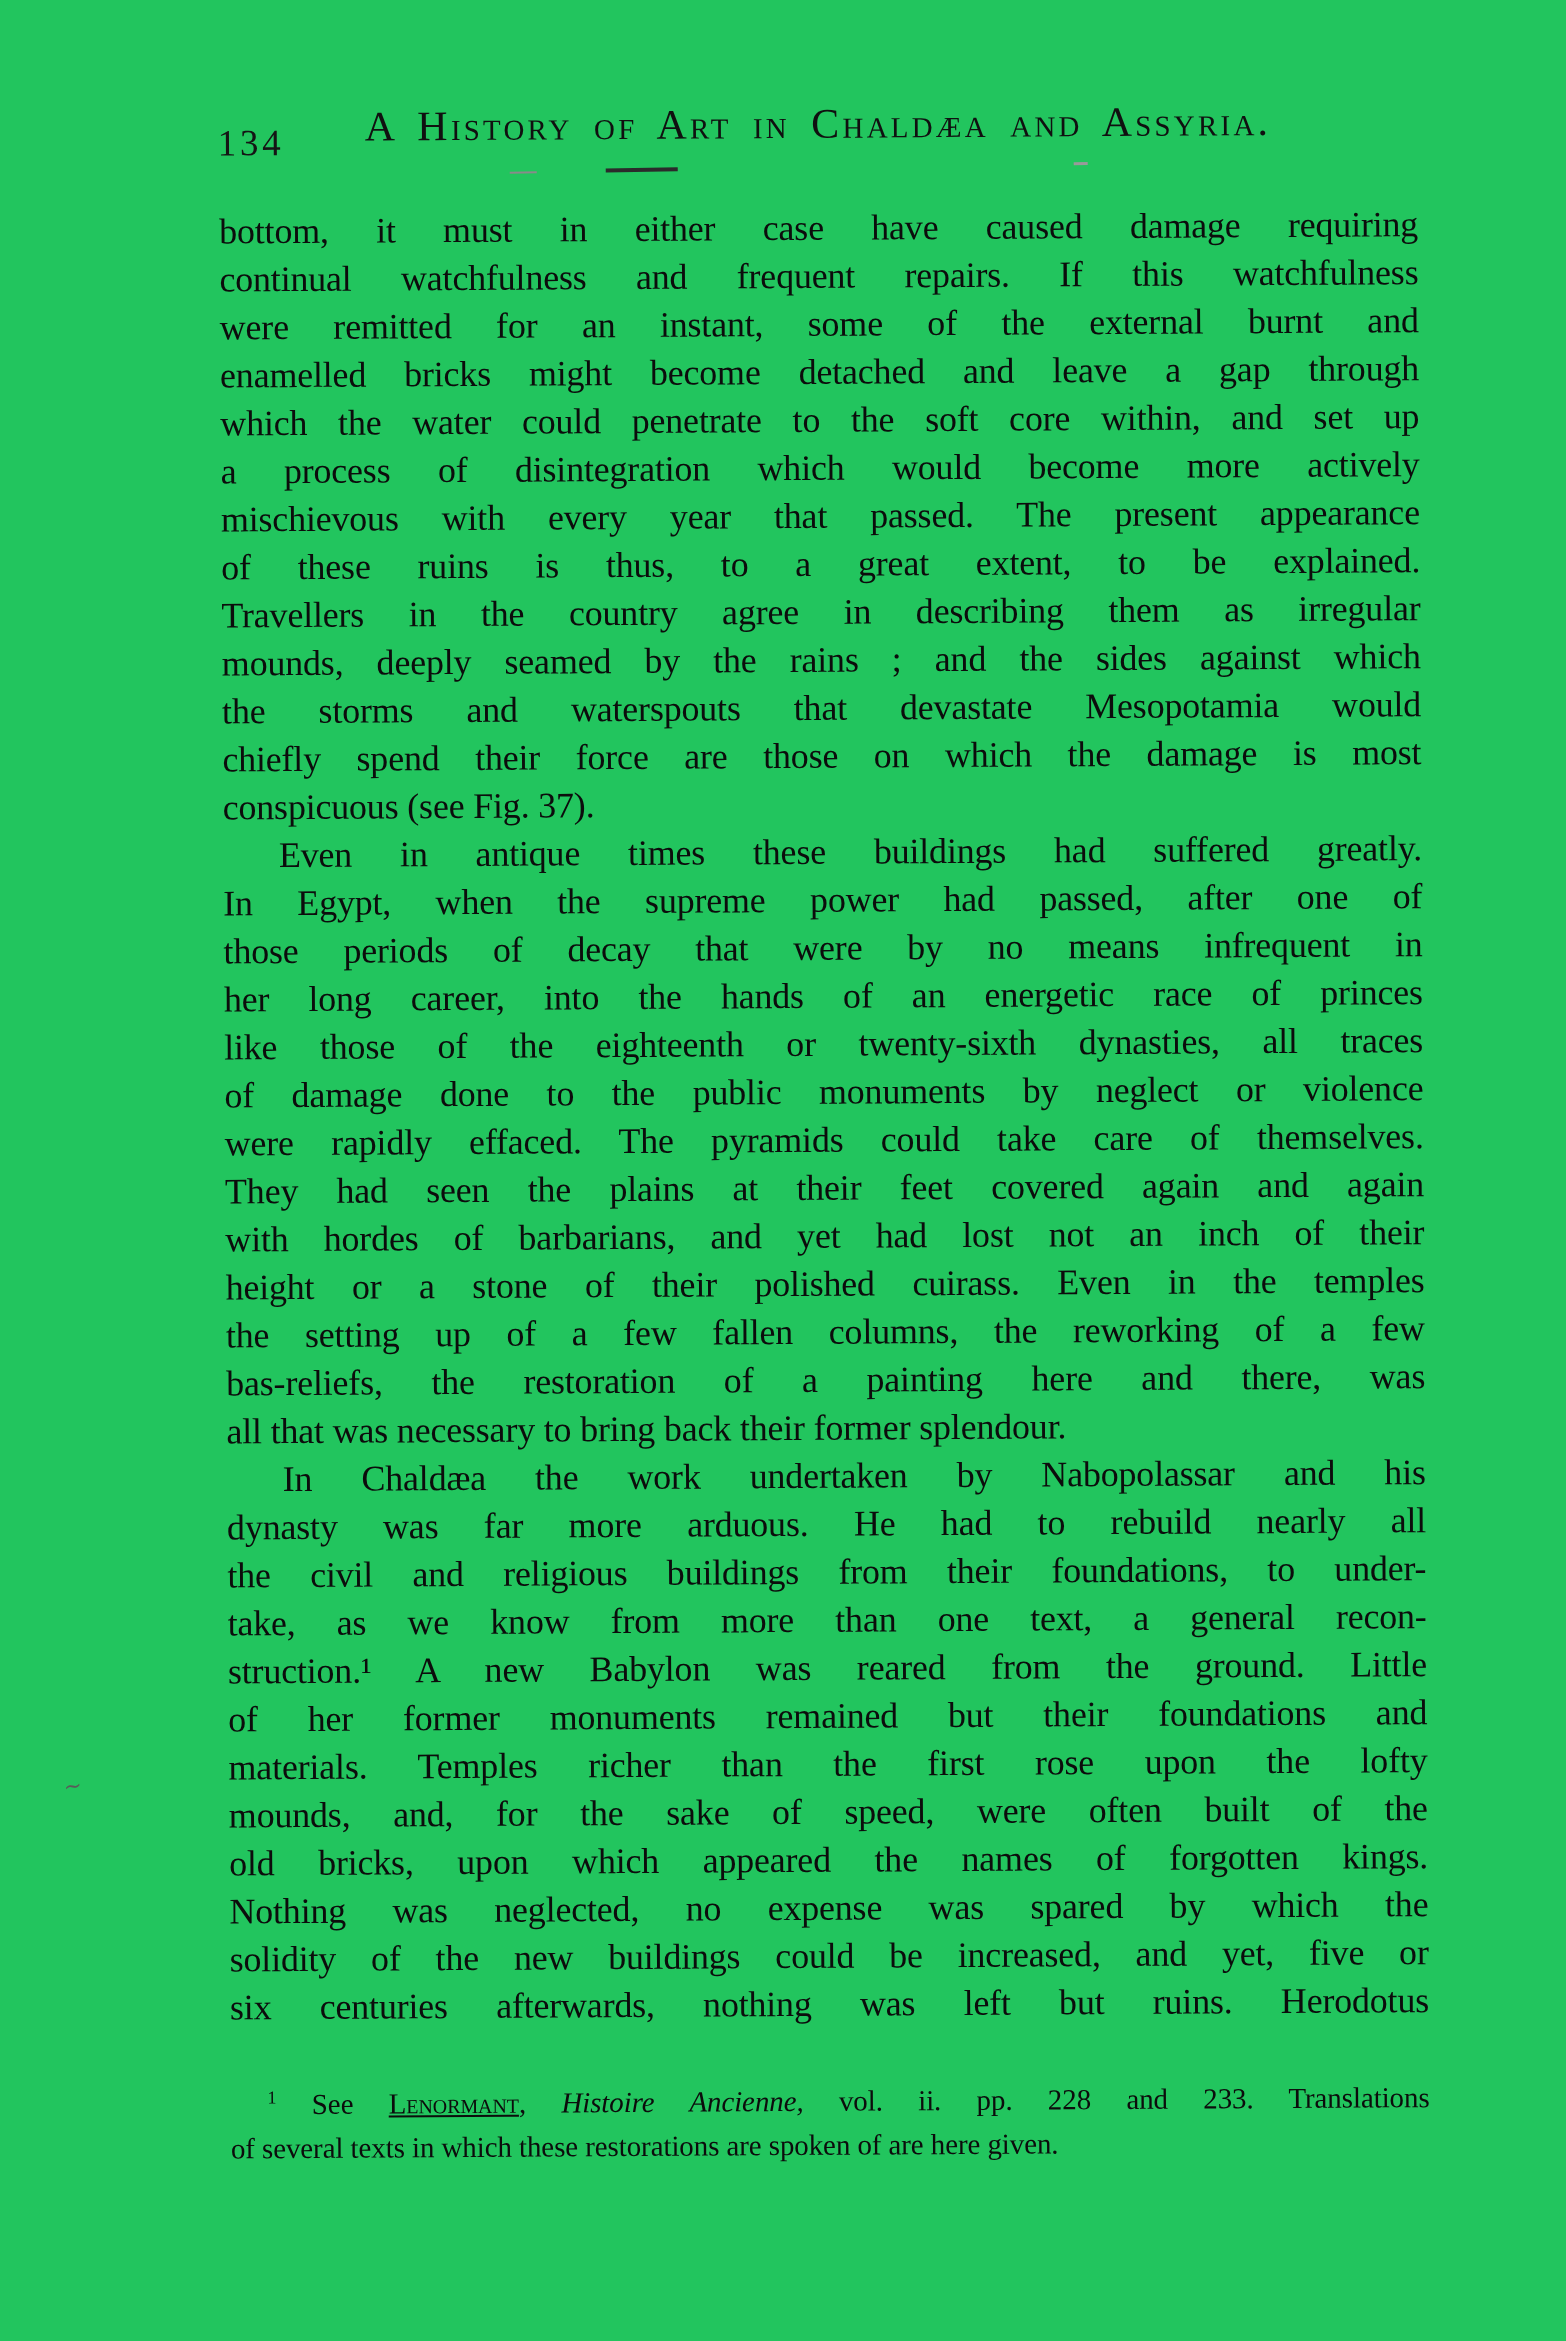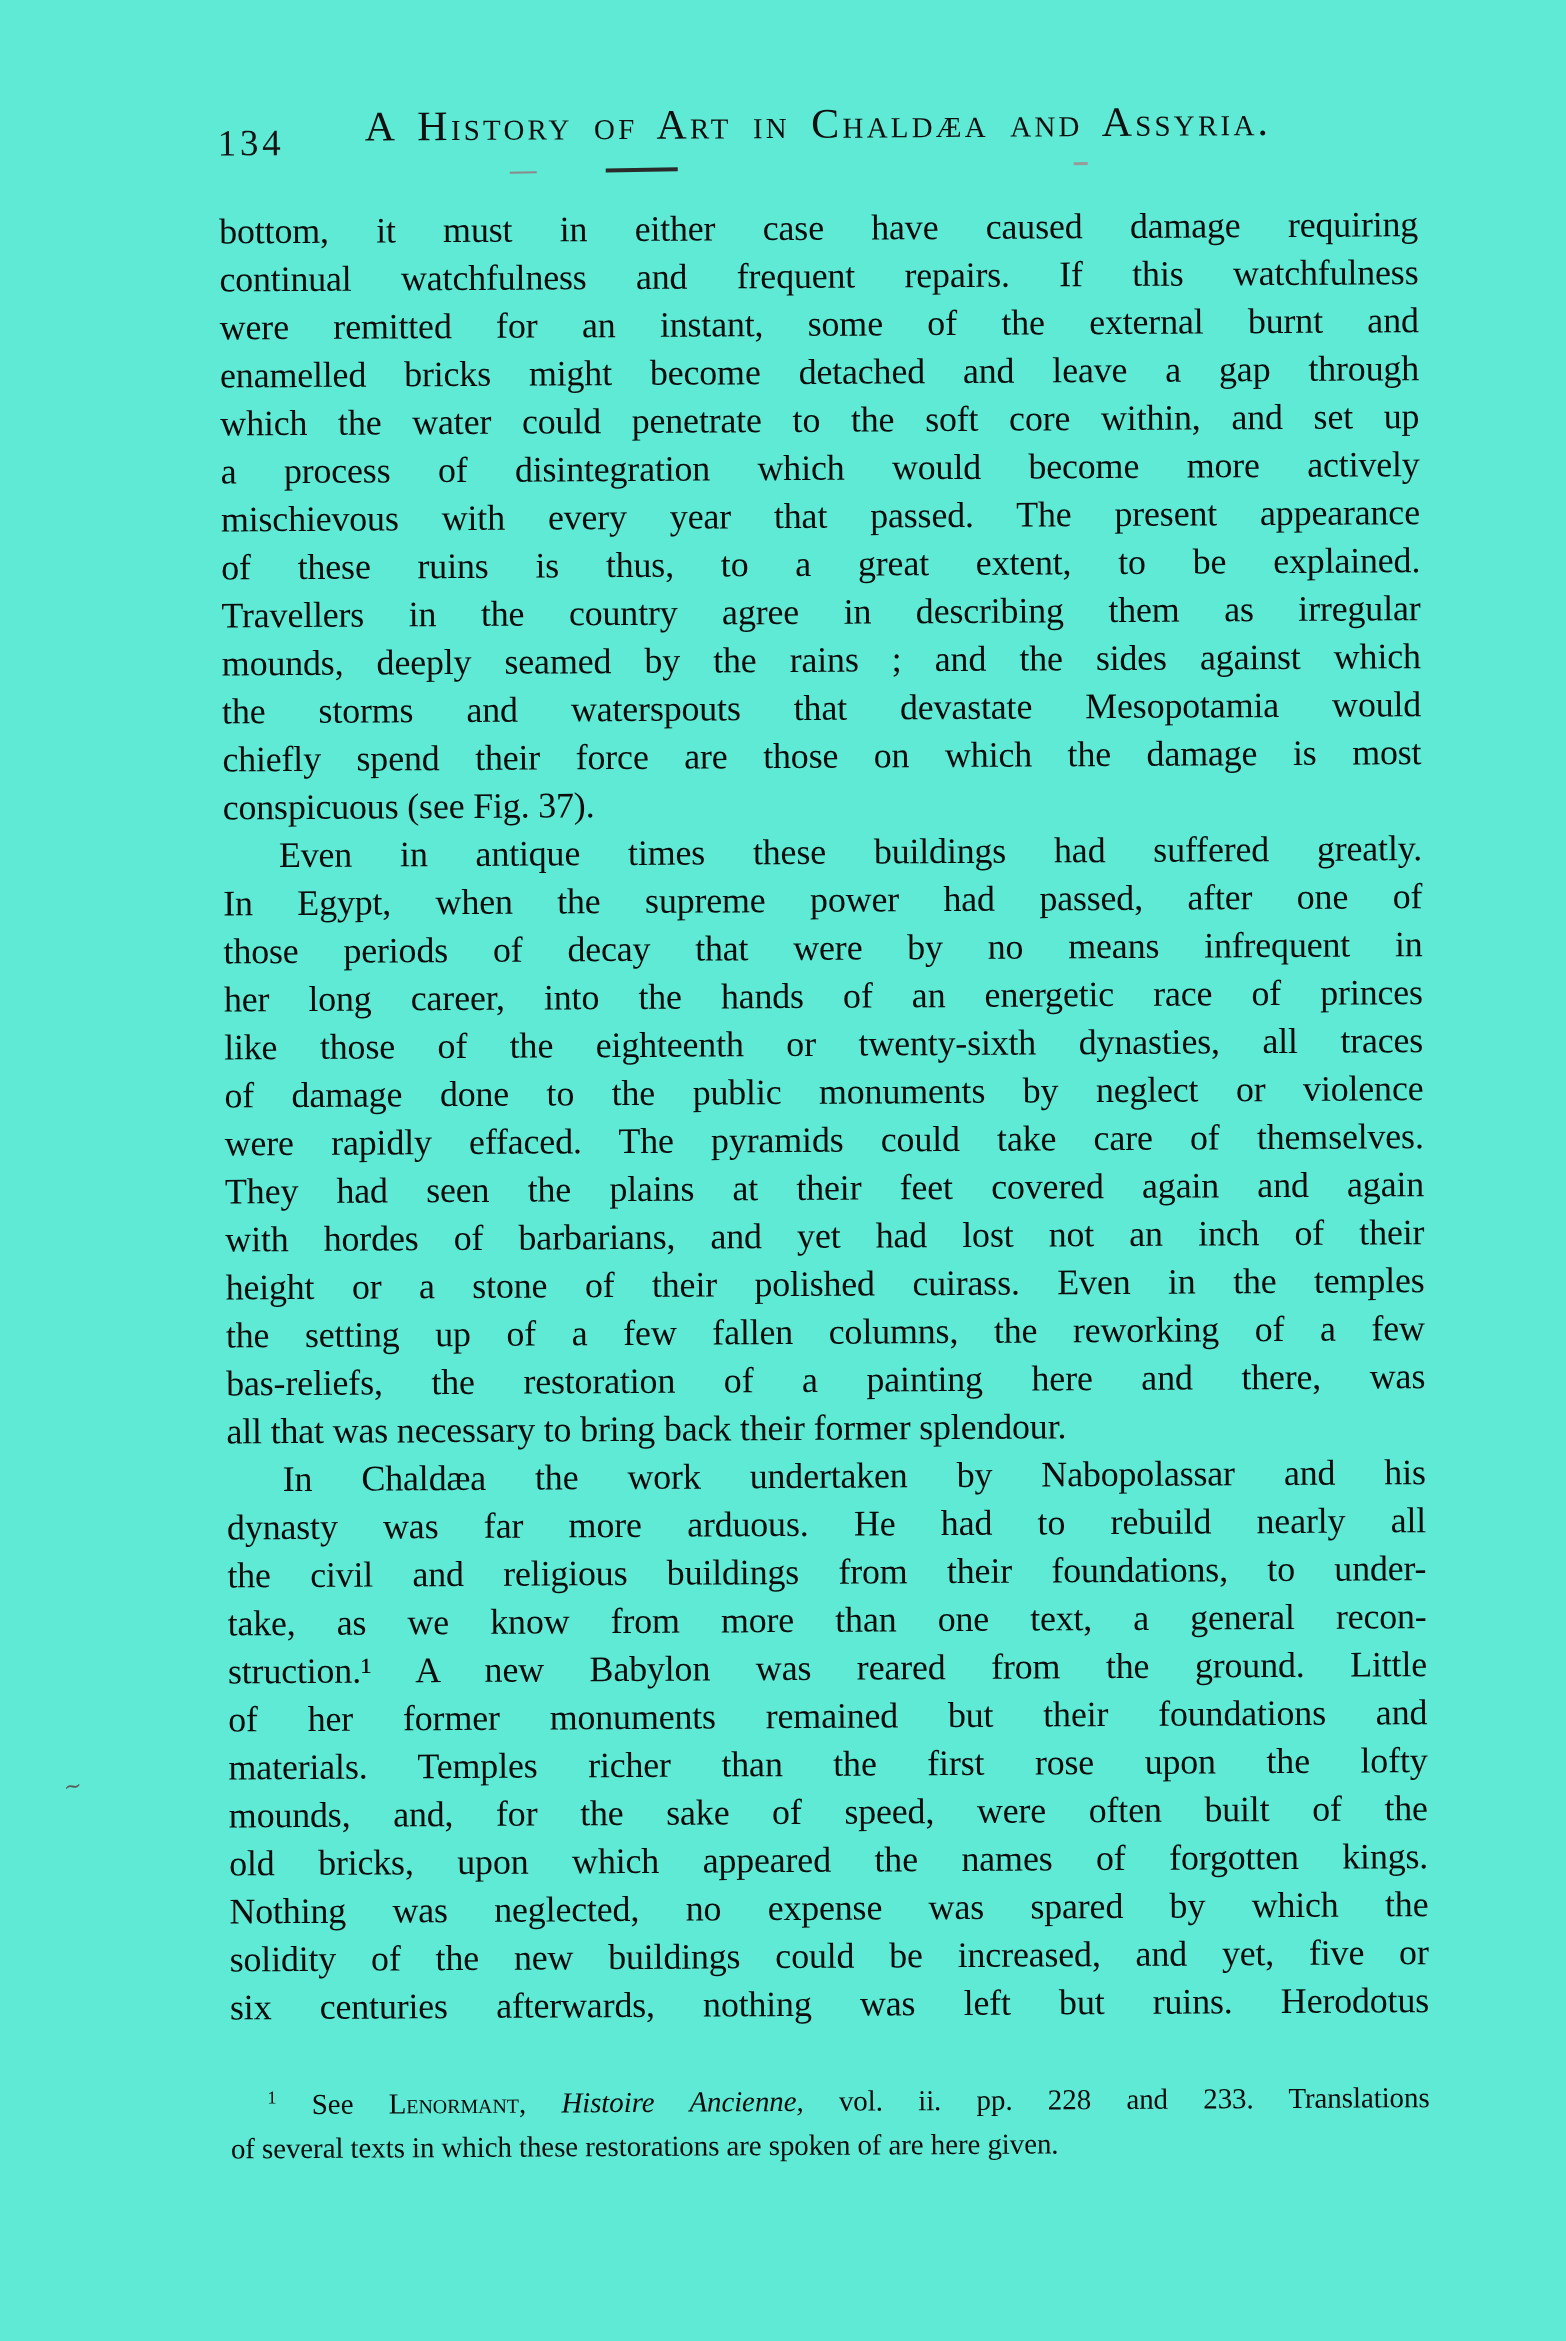--- a/index.html
+++ b/index.html
@@ -1,21 +1,21 @@
 <!DOCTYPE html>
 <html style="font-size:10px"><head>
 <meta charset="utf-8">
 <title>Scanned book page</title>
 <style>
   html, body { margin: 0; padding: 0; background: #e8e8e8; }
   .sheet {
     position: relative;
     width: 1567px;
     height: 2342px;
-    background: #5eead4;
+    background: #22c55e;
     overflow: hidden;
     font-family: "Liberation Serif", "DejaVu Serif", serif;
     color: #0c0c0c;
   }
   .tilt {
     position: absolute;
     inset: 0;
     transform: rotate(-0.35deg);
     transform-origin: 50% 30%;
   }
@@ -72,21 +72,21 @@
   .footnote {
     position: absolute;
     left: 222px;
     top: 2079px;
     width: 1199px;
     font-size: 29px;
     line-height: 44px;
     letter-spacing: -0.1px;
   }
   .footnote .line.find { text-indent: 37px; }
-  .sc { font-variant: small-caps; }
+  .sc { font-variant: small-caps; text-decoration: underline; }
   .it { font-style: italic; }
   sup.fn { font-size: 62%; line-height: 0; vertical-align: super; }
 </style>
 </head>
 <body>
 
 <div class="sheet">
   <div class="tilt">
 
     <div class="page-number">134</div>

